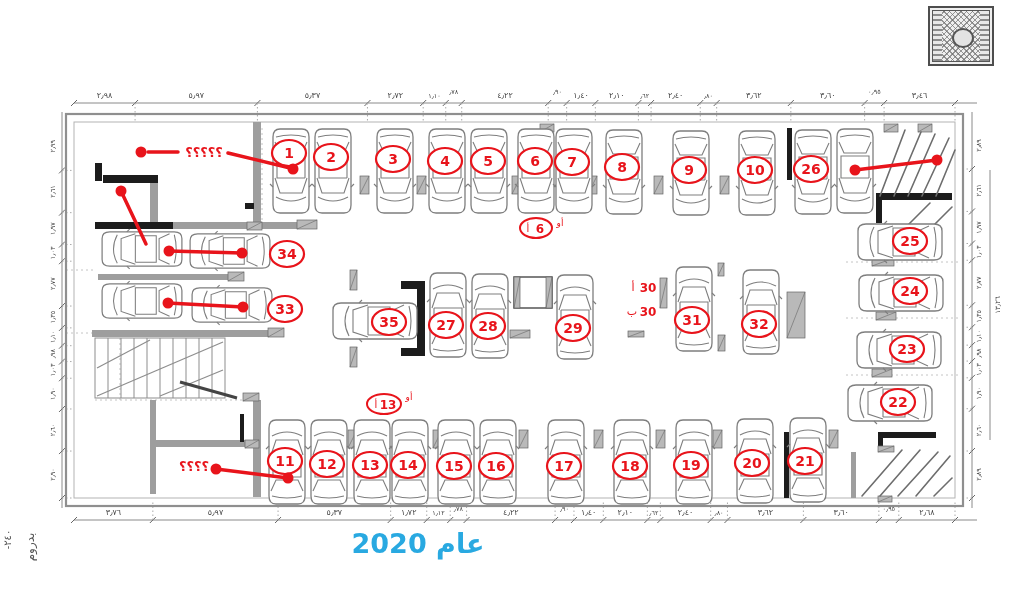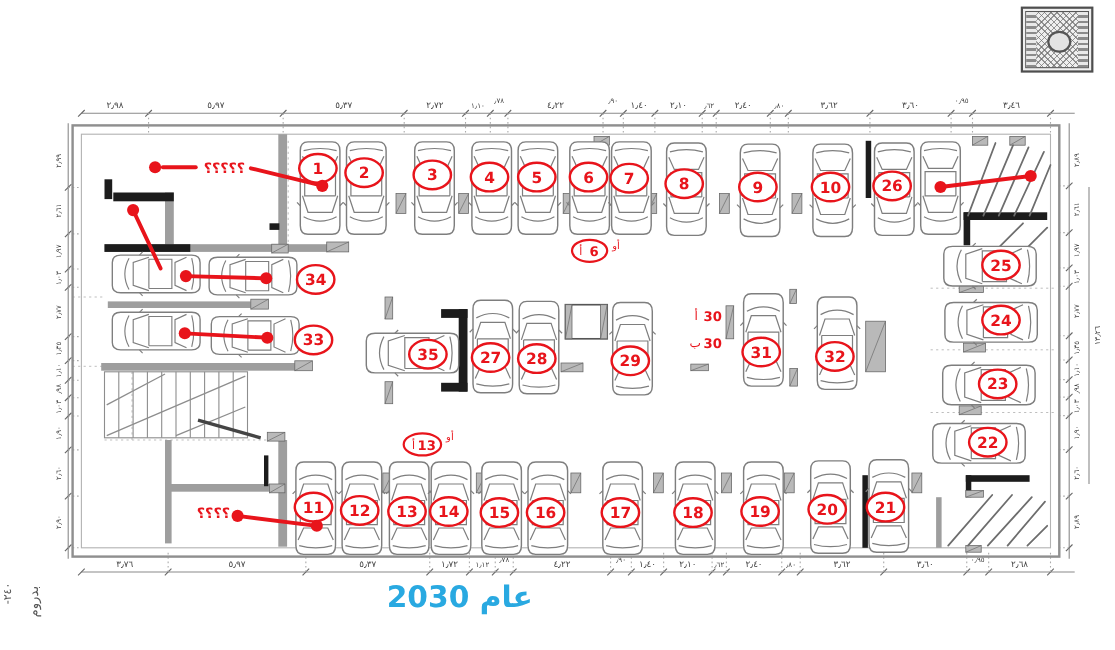--- a/index.html
+++ b/index.html
@@ -708,16 +708,16 @@
           <text x="633" y="291" font-size="11" fill="#e8141b" text-anchor="middle" font-family="DejaVu Sans, sans-serif">أ</text>
           <text x="648" y="292" font-size="12" fill="#e8141b" text-anchor="middle" font-family="DejaVu Sans, sans-serif" font-weight="bold">30</text>
         </g>
         <g>
           <text x="632" y="315" font-size="11" fill="#e8141b" text-anchor="middle" font-family="DejaVu Sans, sans-serif">ب</text>
           <text x="648" y="316" font-size="12" fill="#e8141b" text-anchor="middle" font-family="DejaVu Sans, sans-serif" font-weight="bold">30</text>
         </g>
       </g>
     </svg>
 
-  <div class="year-title" style="color: rgb(41, 169, 225);">عام 2030</div>
+  <div class="year-title" style="color: rgb(41, 169, 225);">عام 2020</div>
   <div class="side-note side-note-1">بدروم</div>
   <div class="side-note side-note-2">-٢٤٠</div>
 </div>
 
 </body></html>

